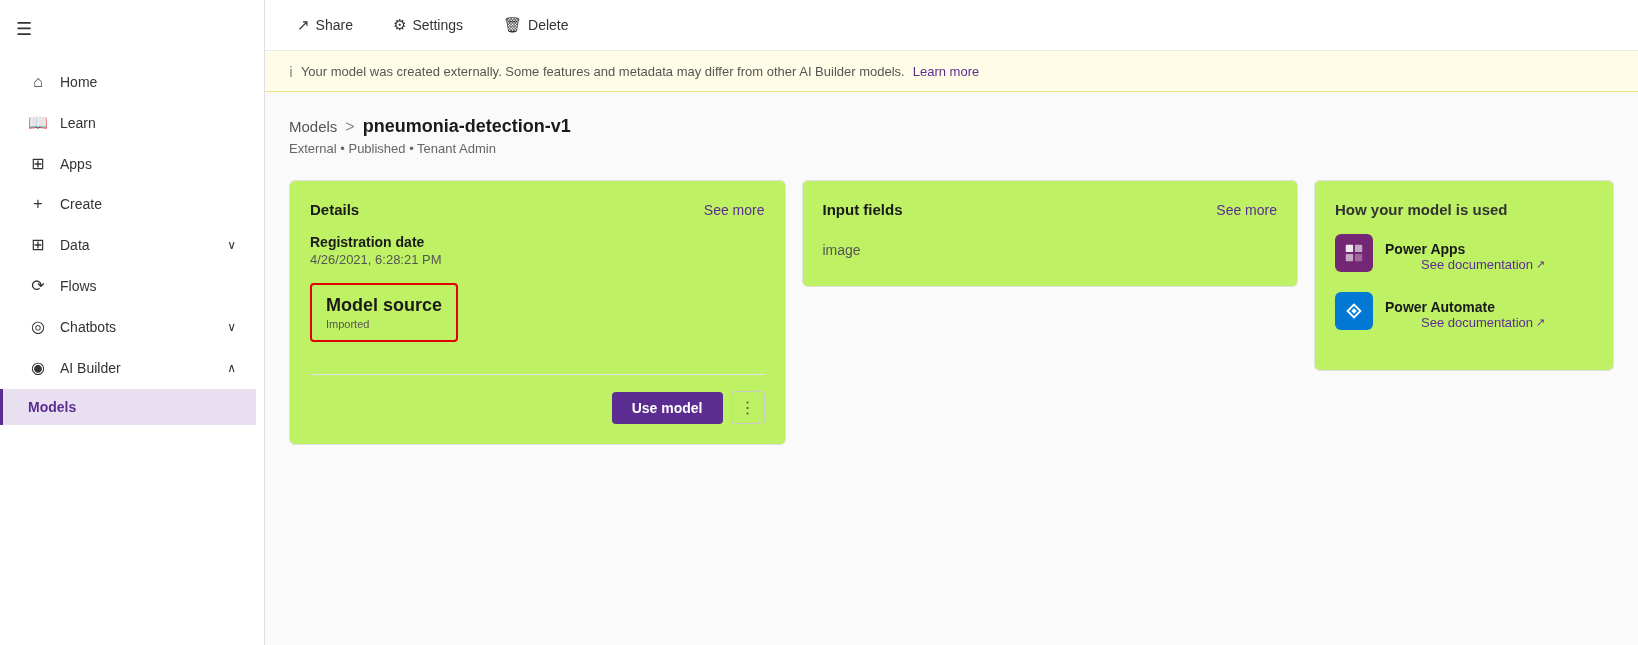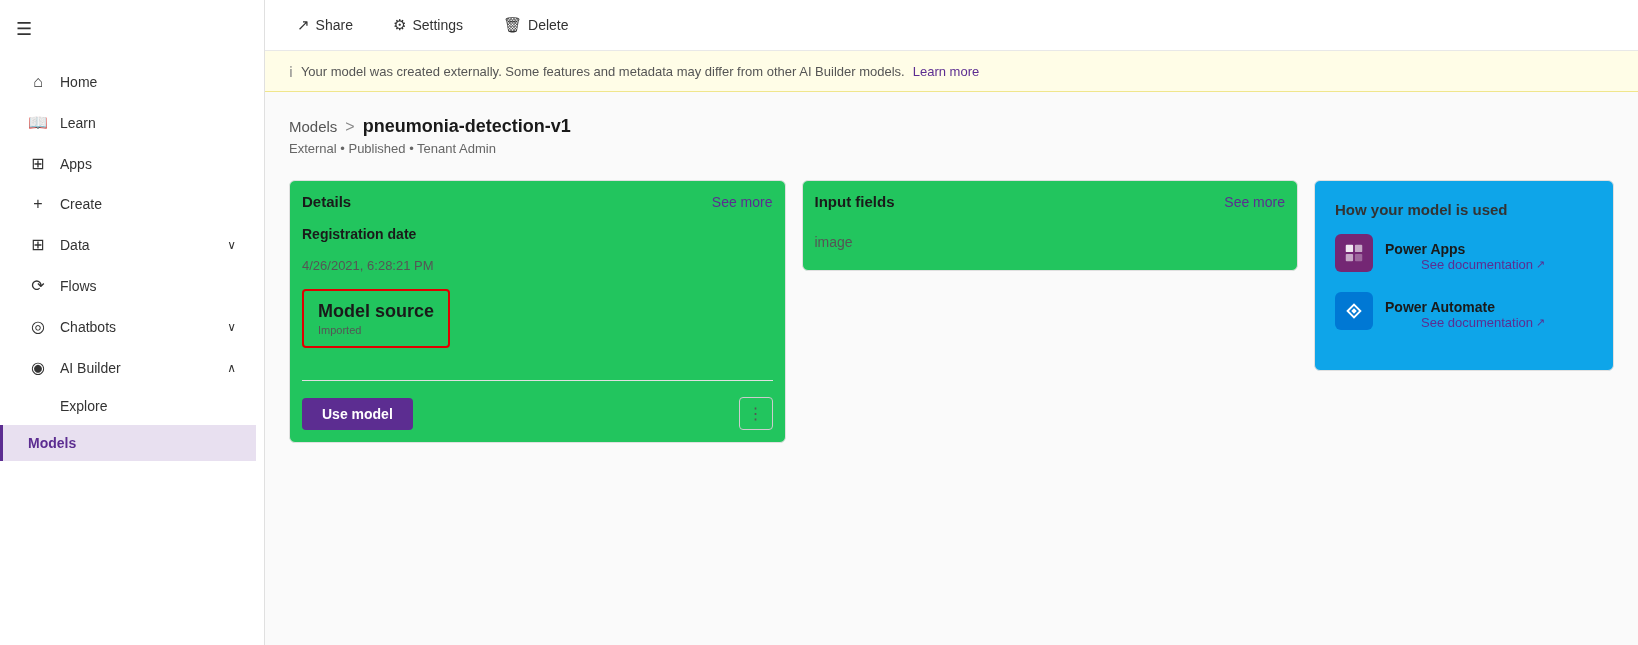--- a/index.html
+++ b/index.html
@@ -130,55 +130,55 @@
 
     
     .cards-container {
       display: flex;
       gap: 16px;
       align-items: flex-start;
     }
 
     
     .card {
-      background: #22c55e;
+      background: #bef264;
       border: 1px solid #e0e0e0;
       border-radius: 6px;
-      padding: 12px;
+      padding: 20px;
       flex: 1;
       min-width: 0;
     }
     .card-header {
       display: flex;
       align-items: center;
       justify-content: space-between;
       margin-bottom: 16px;
     }
     .card-title { font-weight: 600; font-size: 15px; color: #1a1a1a; }
     .card-see-more { color: #5c2d91; cursor: pointer; font-size: 14px; text-decoration: none; }
 
-    .detail-label { font-weight: 600; font-size: 14px; color: #1a1a1a; margin-bottom: 16px; }
+    .detail-label { font-weight: 600; font-size: 14px; color: #1a1a1a; margin-bottom: 2px; }
     .detail-value { font-size: 13px; color: #555; margin-bottom: 16px; }
 
     .model-source-box {
       border: 2px solid #e00000;
       border-radius: 4px;
       padding: 10px 14px;
       display: inline-block;
       margin-bottom: 16px;
     }
     .model-source-label { font-weight: 600; font-size: 18px; color: #1a1a1a; margin-bottom: 2px; }
     .model-source-value { font-size: 11px; color: #555; }
 
     .card-divider { border: none; border-top: 1px solid #e0e0e0; margin: 16px 0; }
 
     .card-footer {
       display: flex;
       align-items: center;
-      justify-content: space-between;
+      justify-content: flex-end;
       gap: 8px;
     }
     .use-model-btn {
       background: #5c2d91;
       color: #fff;
       border: none;
       border-radius: 4px;
       padding: 8px 20px;
       font-size: 14px;
       font-weight: 600;
@@ -192,21 +192,21 @@
       cursor: pointer;
       font-size: 16px;
       color: #555;
     }
 
     
     .input-value { font-size: 14px; color: #555; padding: 8px 0; }
 
     
     .model-used-card {
-      background: #0ea5e9;
+      background: #bef264;
       border: 1px solid #e0e0e0;
       border-radius: 6px;
       padding: 20px;
       width: 300px;
       flex-shrink: 0;
     }
     .model-used-title { font-weight: 600; font-size: 15px; margin-bottom: 16px; }
     .model-used-item {
       display: flex;
       align-items: flex-end;
@@ -274,23 +274,20 @@
     </div>
     <div class="nav-item">
       <span class="nav-icon">◎</span>
       <span>Chatbots</span>
       <span class="chevron">∨</span>
     </div>
     <div class="nav-item">
       <span class="nav-icon">◉</span>
       <span>AI Builder</span>
       <span class="chevron">∧</span>
-    </div>
-    <div class="nav-sub-item">
-      <span>Explore</span>
     </div>
     <div class="nav-item active">
       <span>Models</span>
     </div>
   </nav>
 </div>
 
 <div class="main-content">
 
   <div class="toolbar">

